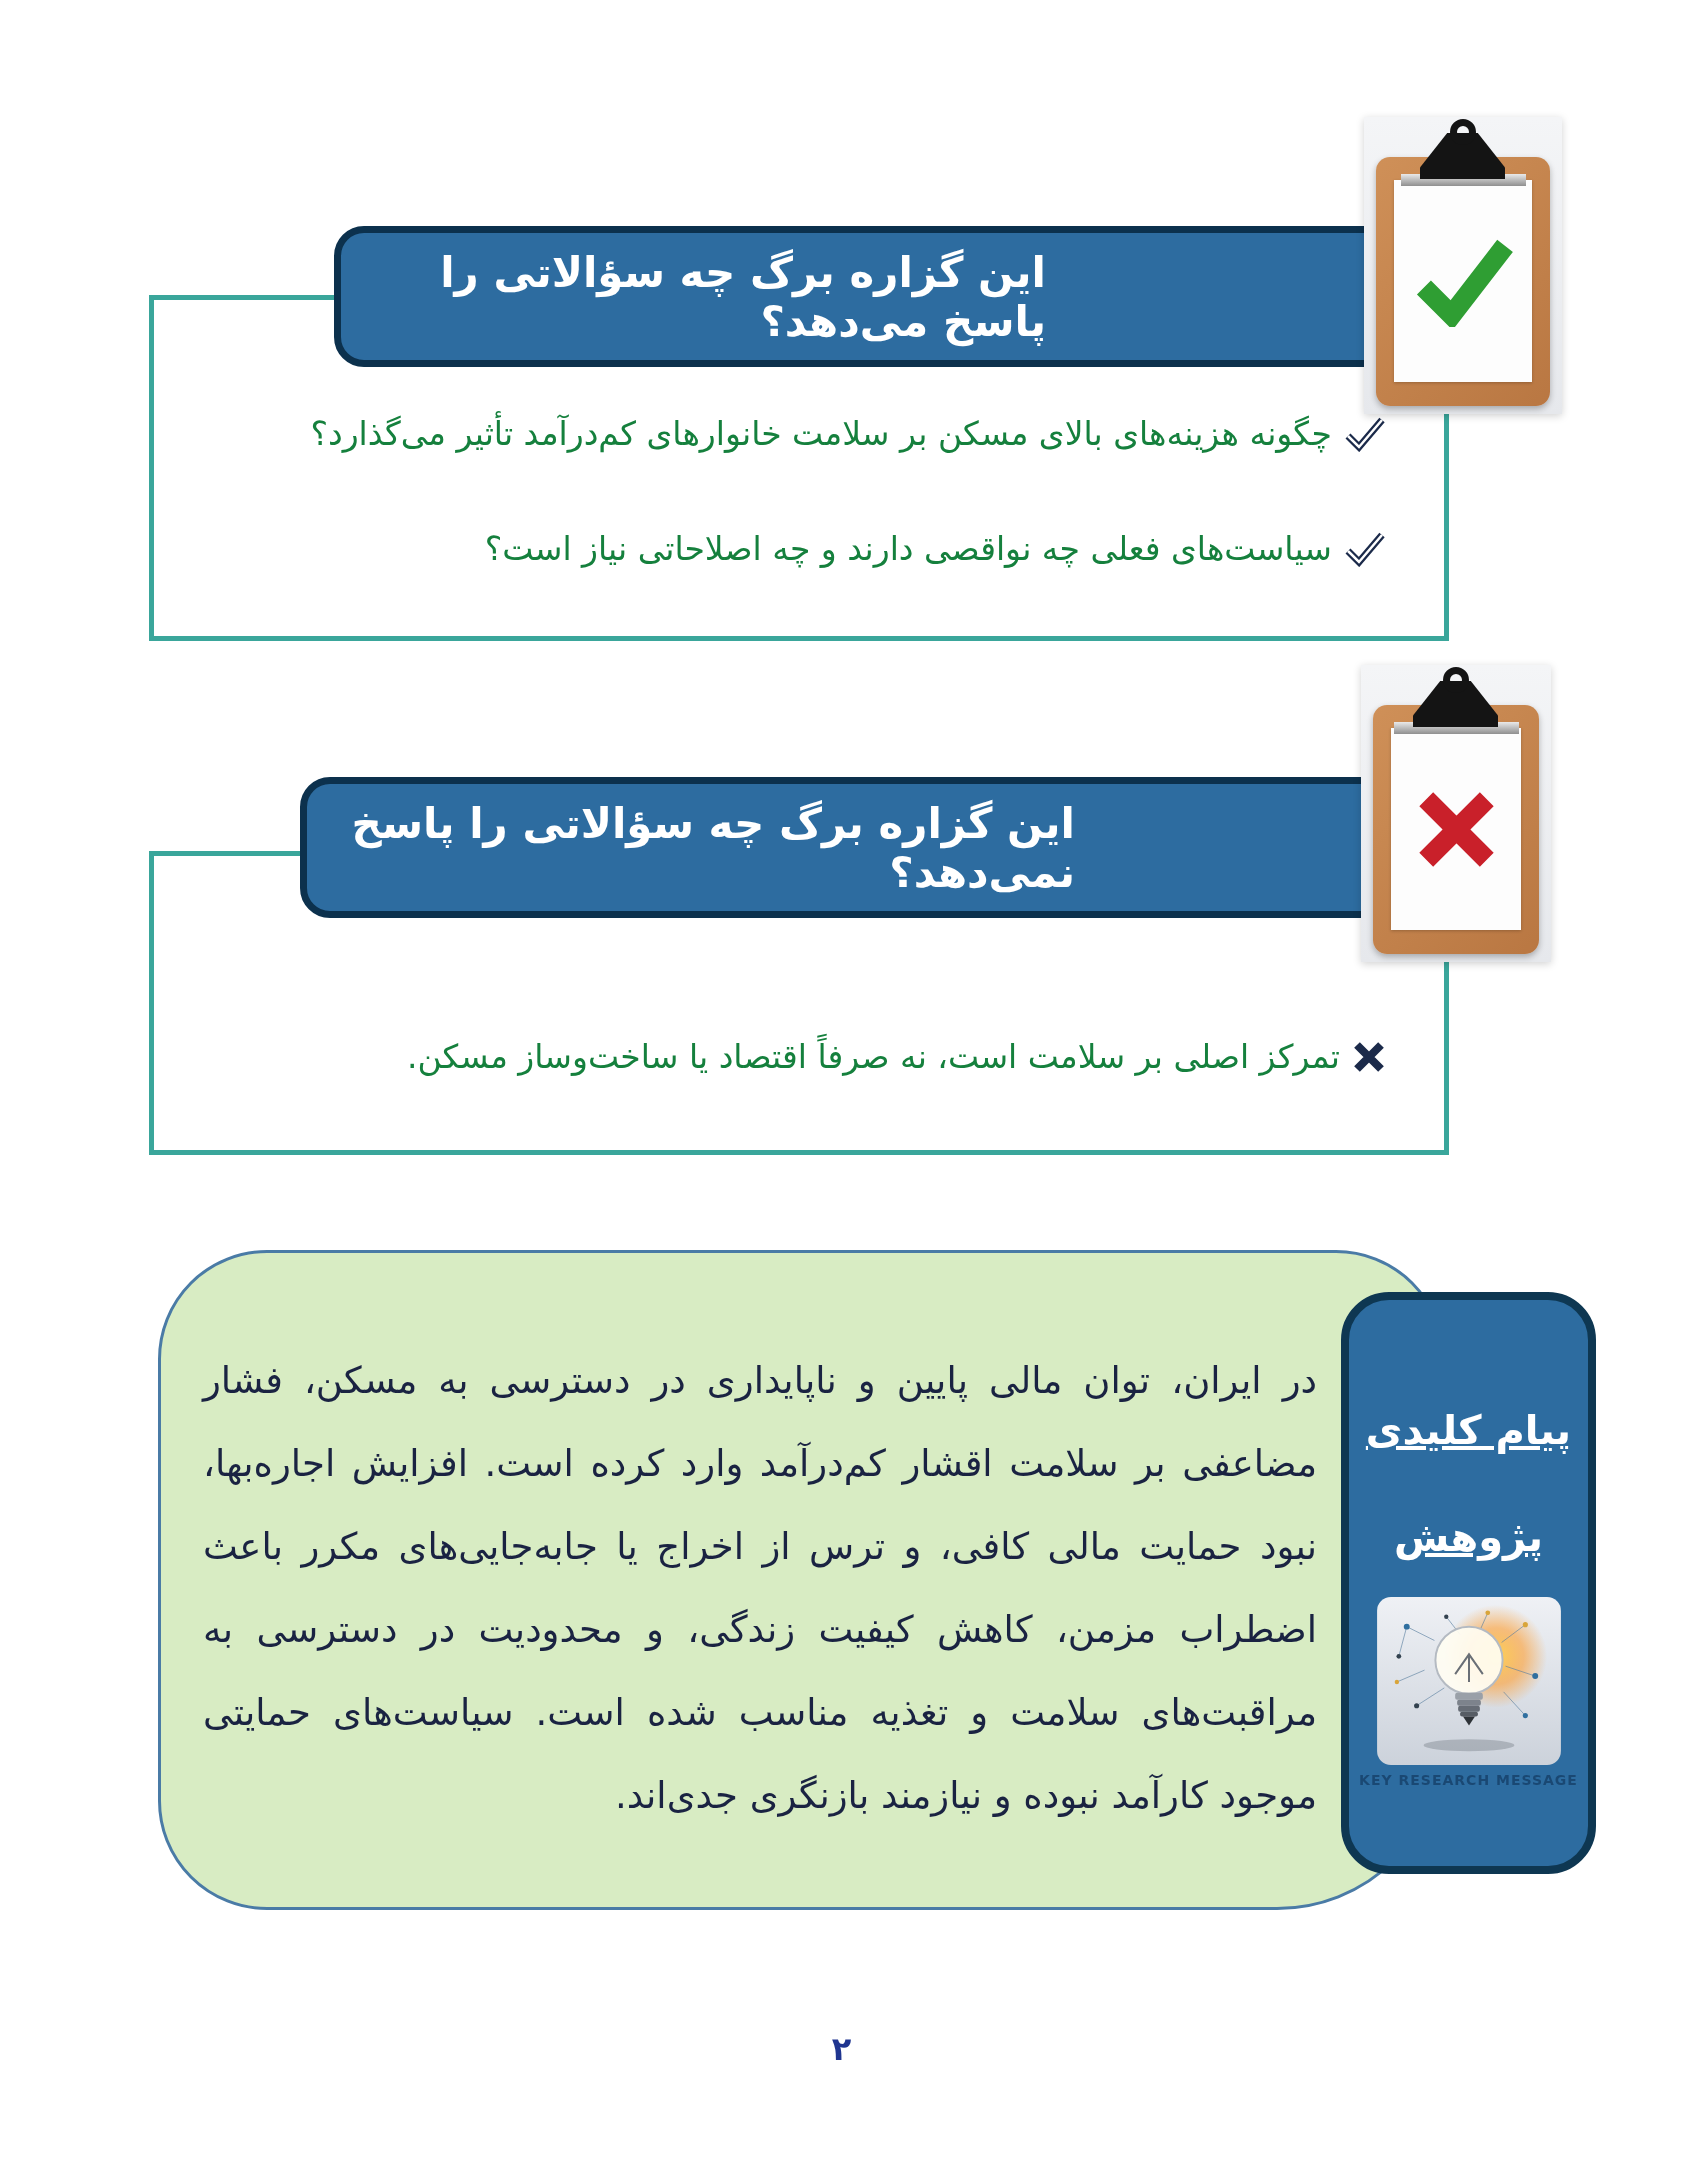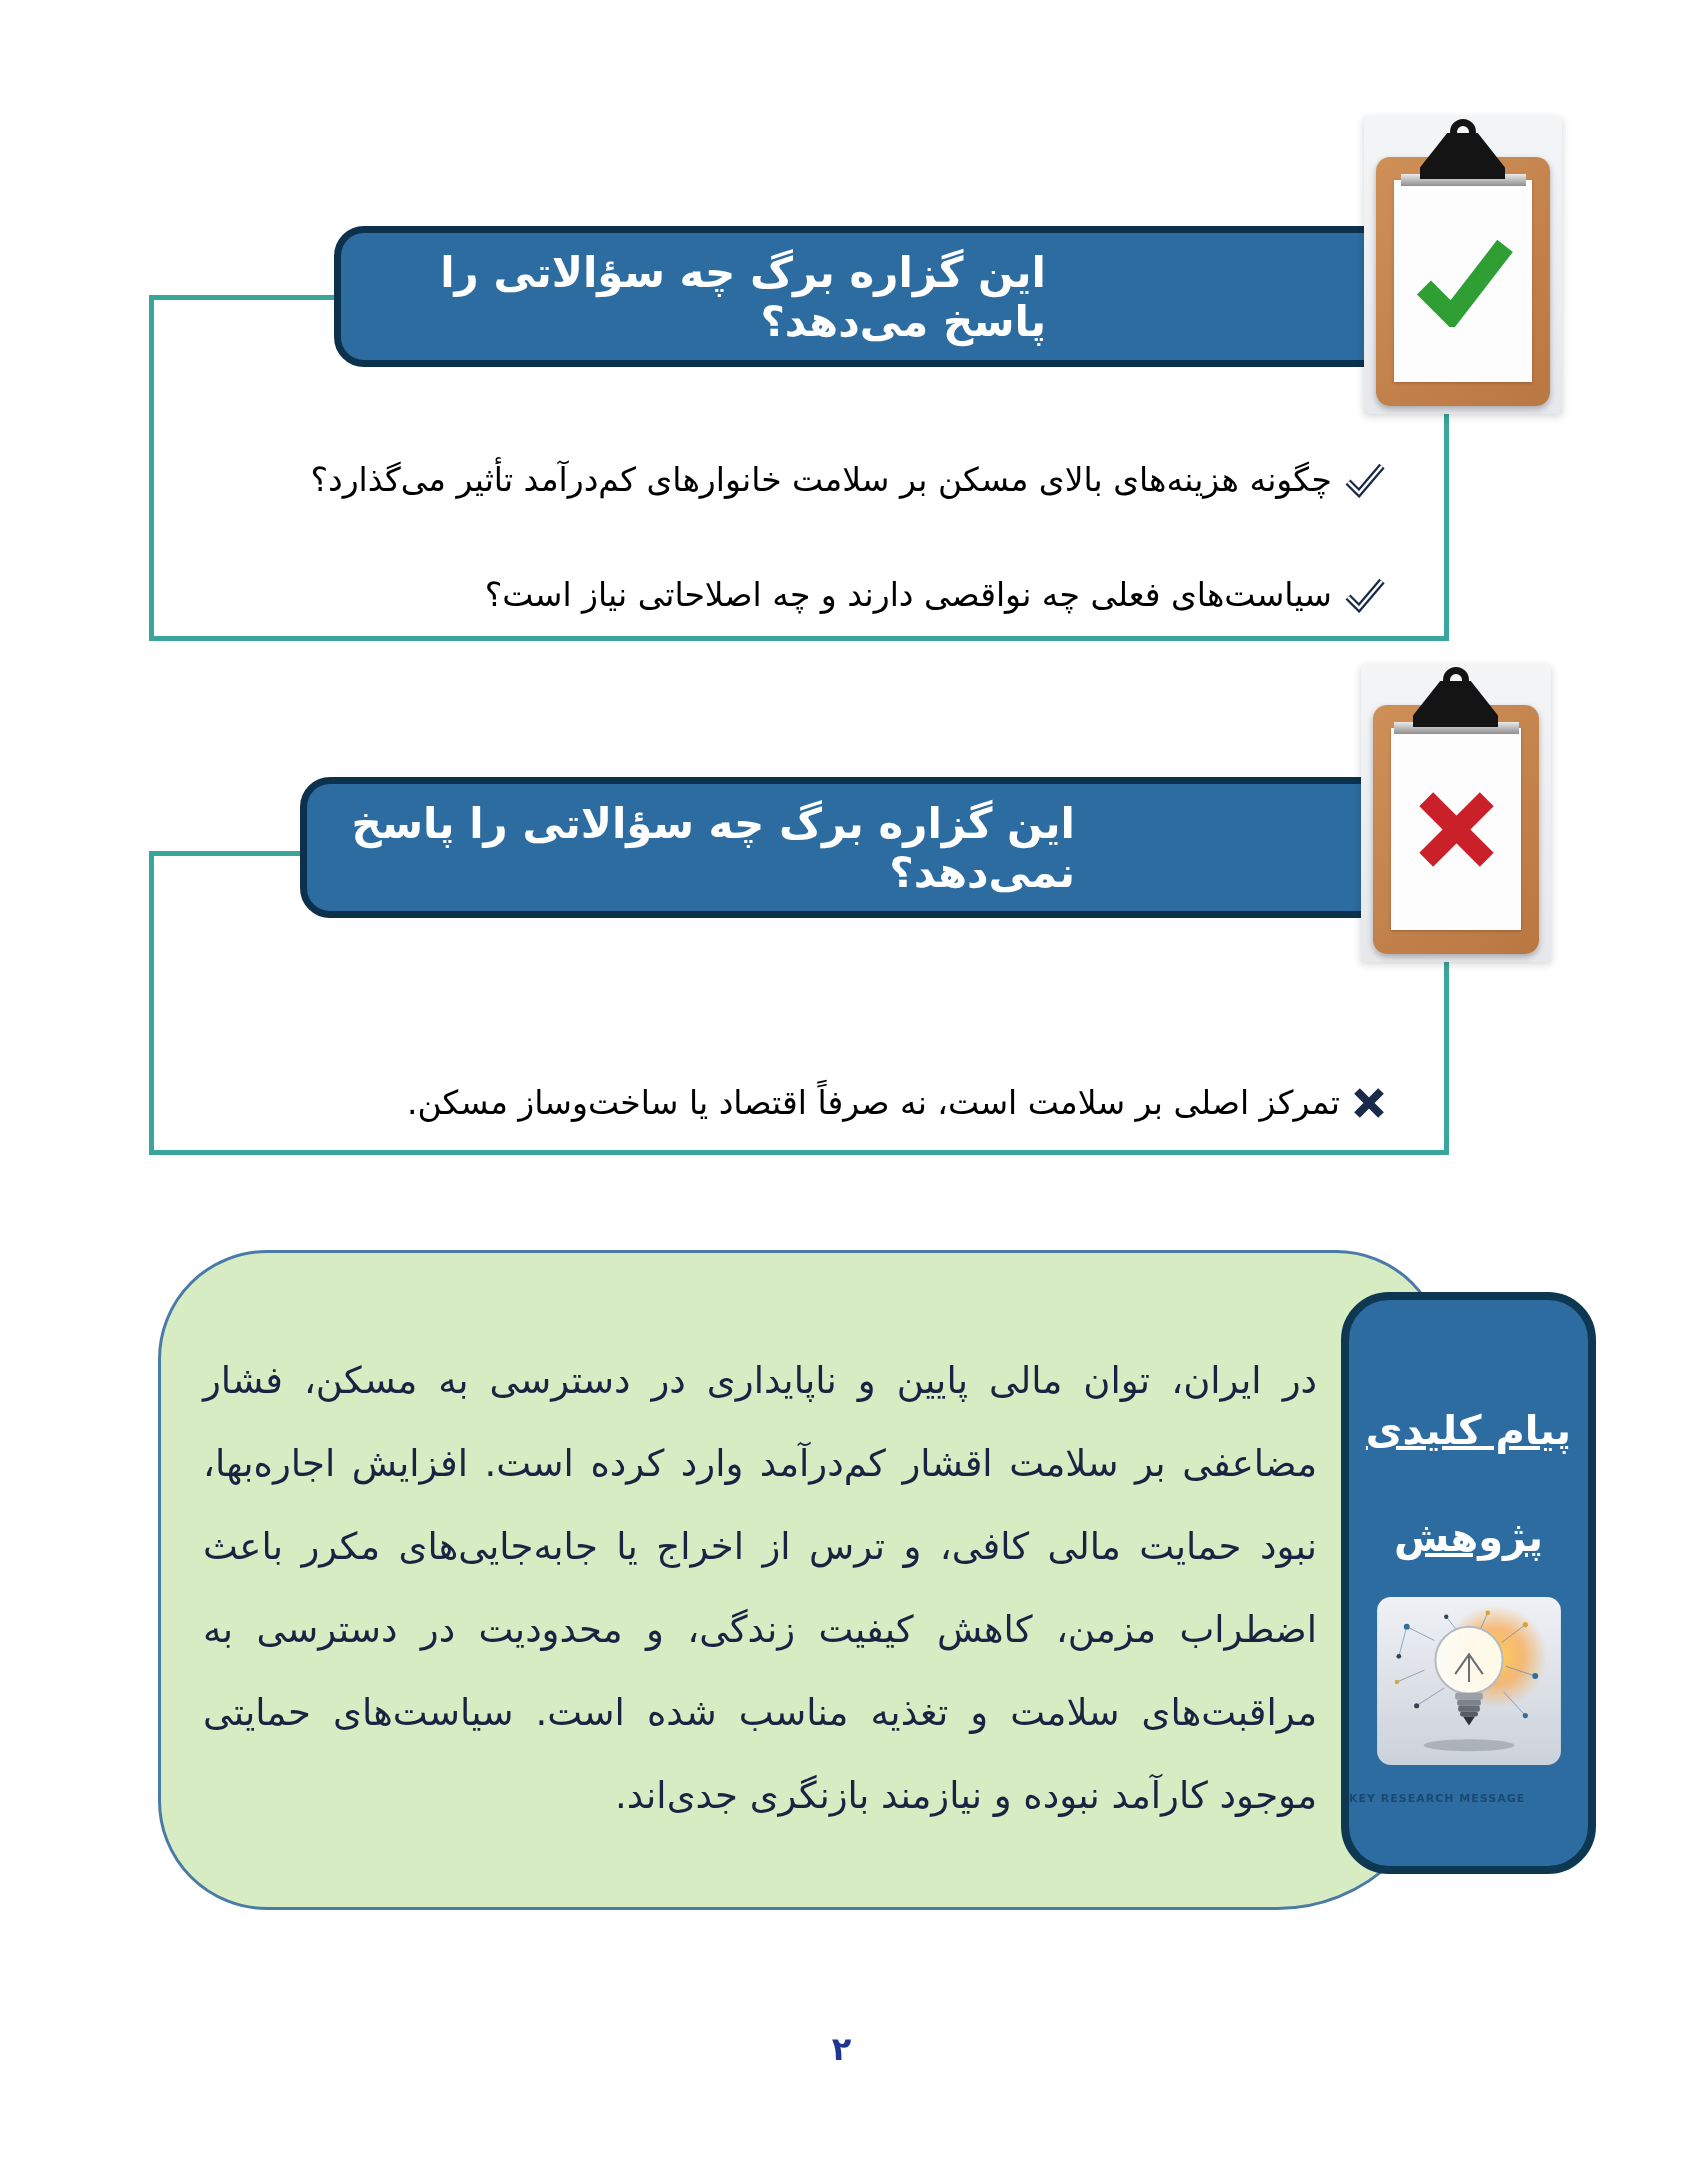--- a/index.html
+++ b/index.html
@@ -23,23 +23,22 @@
     display:flex; align-items:center; justify-content:center;
     direction: rtl;
   }
   #titlebar-answers     { left:334px; top:226px; width:1075px; height:141px; padding-left:64px; padding-right:356px; }
   #titlebar-not-answers { left:300px; top:777px; width:1109px; height:141px; padding-left:40px; padding-right:327px; }
 
   
   .bullet {
     position:absolute; z-index:2; right:297px;
     display:flex; align-items:center; gap:12px;
-    direction:rtl; color:#000000; font-size:33px; line-height:48px;
+    direction:rtl; color:#15803d; font-size:33px; line-height:48px;
     white-space:nowrap;
-    margin-top:46px;
   }
   .bullet svg { flex:0 0 auto; }
 
   
   .photo {
     position:absolute; z-index:6;
     background:linear-gradient(180deg,#f4f5f7 0%,#e6e8ec 100%);
     box-shadow:0 2px 8px rgba(0,0,0,.18);
   }
   #photo-check { left:1364px; top:117px; width:198px; height:297px; }
@@ -89,22 +88,22 @@
     background:#2d6ca0; border:8px solid #0e3752; border-radius:48px;
   }
   .panel-label { text-align:center; color:#ffffff; font-weight:bold; font-size:40px; direction:rtl;text-decoration:underline; }
   #panel-label-1 { margin-top:107px; }
   #panel-label-2 { margin-top:61px; }
   #bulb-img {
     position:absolute; left:28px; top:297px; width:184px; height:168px;
     border-radius:14px; overflow:hidden;
   }
   #bulb-caption {
-    position:absolute; top:492px; left:0; width:100%;
-    font-size:11px; font-weight:bold; letter-spacing:1px;
+    position:absolute; top:472px; left:0; width:100%;
+    text-align:center; font-size:14px; font-weight:bold; letter-spacing:1px;
     color:rgba(14,48,85,.6);
   }
 
   
   #pagenum {
     position:absolute; left:0; top:2030px; width:1683px;
     text-align:center; font-size:32px; font-weight:bold; color:#1f3590;
   }
 </style>
 </head>

